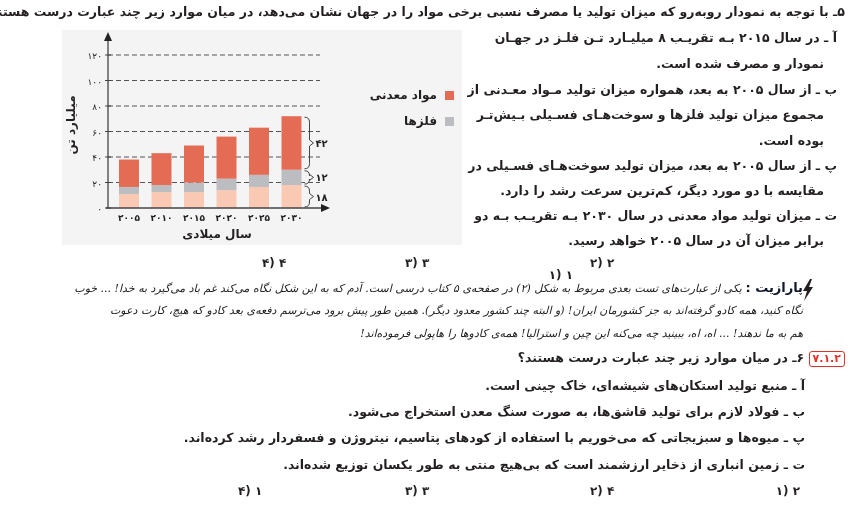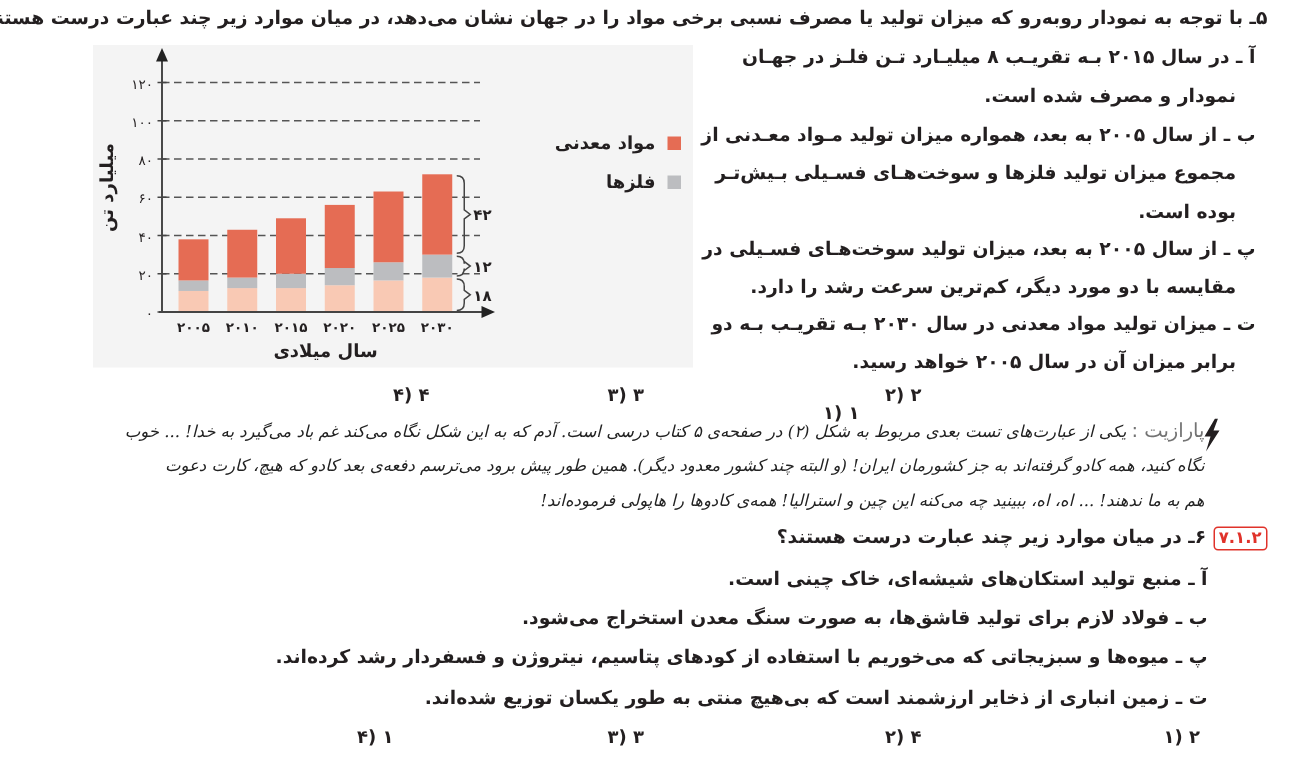--- a/index.html
+++ b/index.html
@@ -5,21 +5,21 @@
   html, body { margin:0; padding:0; background:#ffffff; }
   body { width:863px; height:505px; position:relative; overflow:hidden;
          font-family:"DejaVu Sans", sans-serif; color:#231f20; }
   .q-line { position:absolute; right:18px; font-size:12.5px; font-weight:bold; white-space:nowrap; direction:rtl; }
   .opt { position:absolute; font-size:12px; font-weight:bold; direction:rtl; white-space:nowrap; }
   .chart-panel { position:absolute; left:62px; top:30px; width:400px; height:215px; background:#f4f4f4; }
   .legend { position:absolute; direction:rtl; font-size:12px; font-weight:bold; }
   .legend-item { display:flex; align-items:center; gap:8px; height:26px; white-space:nowrap; }
   .swatch { width:9px; height:9px; display:inline-block; }
   .para { position:absolute; right:60px; direction:rtl; font-family:"DejaVu Serif", serif; font-style:italic; font-size:11px; white-space:nowrap; color:#222; }
-  .para-title { color:#737373; font-weight:normal; font-style:normal; font-family:"DejaVu Sans", sans-serif; font-size:13px; }
+  .para-title { color:#0f172a; font-weight:bold; font-style:normal; font-family:"DejaVu Sans", sans-serif; font-size:13px; }
   .badge { display:inline-block; border:1.5px solid #e0322a; color:#e0322a; border-radius:3px; padding:0 3px; font-size:11px; font-weight:bold; line-height:14px; }
   .bolt { position:absolute; right:64px; }
 </style>
 </head>
 <body>
 
 <div class="q-line" style="top:4px;">۵ـ با توجه به نمودار روبه‌رو که میزان تولید یا مصرف نسبی برخی مواد را در جهان نشان می‌دهد، در میان موارد زیر چند عبارت درست هستند؟</div>
 
 <div class="chart-panel">
   <svg width="400" height="215" viewBox="0 0 400 215">

